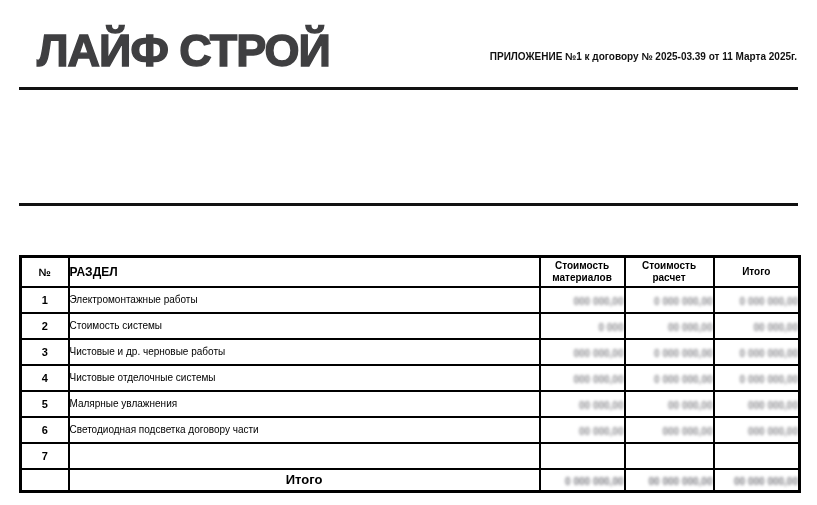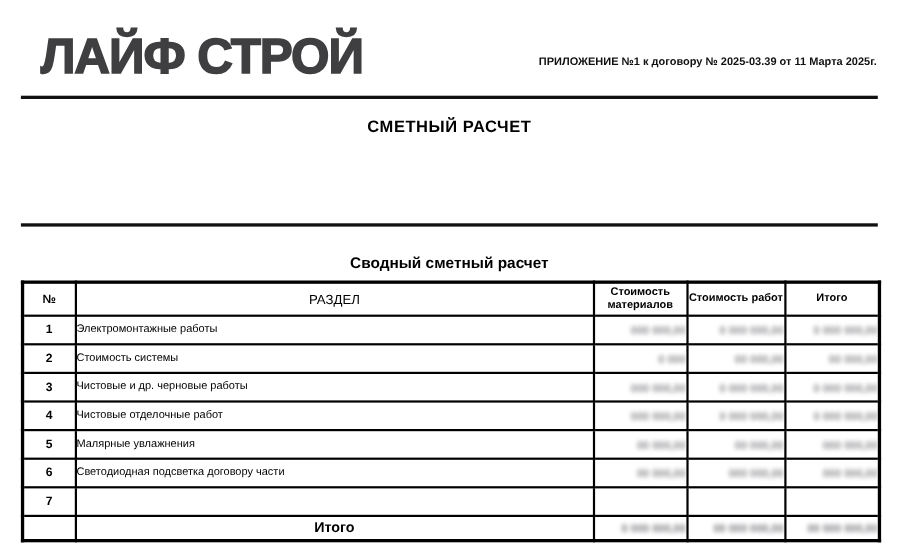--- a/index.html
+++ b/index.html
@@ -77,21 +77,21 @@
     border: 2px solid #000000;
     padding: 0;
     overflow: hidden;
     vertical-align: middle;
     background: #ffffff;
   }
   thead tr { height: 30px; }
   tbody tr { height: 26px; }
   tfoot tr { height: 23px; }
   th.col-num    { font-size: 11px; font-weight: bold; text-align: center; }
-  th.col-section{ font-size: 12px; font-weight: normal; text-align: center; }
+  th.col-section{ font-size: 12px; font-weight: bold; text-align: left; }
   th.col-cost   { font-size: 10px; font-weight: bold; text-align: center; line-height: 1.15; }
   td.num-col    { font-size: 11px; font-weight: bold; text-align: center; }
   td.section-col{ font-size: 10px; }
   td.value-col  { text-align: right; padding-right: 5px; }
   td.total-label{ font-size: 13px; font-weight: bold; text-align: center; }
   .blurred {
     display: inline-block;
     font-size: 10px;
     font-weight: bold;
     color: #8f8f93;
@@ -104,40 +104,38 @@
 <body>
 
 <div class="page">
 
   <div class="logo">ЛАЙФ СТРОЙ</div>
 
   <div class="appendix-note">ПРИЛОЖЕНИЕ №1 к договору № 2025-03.39 от 11 Марта 2025г.</div>
 
   <div class="rule rule-1"></div>
 
-  <div class="doc-title">СМЕТНЫЙ РАСЧЕТ</div>
 
   <div class="rule rule-2"></div>
 
-  <div class="table-title">Сводный сметный расчет</div>
 
   <table class="summary">
     <colgroup>
       <col style="width:48px">
       <col style="width:471px">
       <col style="width:85px">
       <col style="width:89px">
       <col style="width:86px">
     </colgroup>
     <thead>
       <tr>
         <th class="col-num">№</th>
         <th class="col-section">РАЗДЕЛ</th>
         <th class="col-cost">Стоимость материалов</th>
-        <th class="col-cost">Стоимость работ</th>
+        <th class="col-cost">Стоимость расчет</th>
         <th class="col-cost">Итого</th>
       </tr>
     </thead>
     <tbody id="rows">
   <tr>
     <td class="num-col">1</td>
     <td class="section-col">Электромонтажные работы</td>
     <td class="value-col">
       <span class="blurred">000 000,00</span>
     </td>
@@ -172,21 +170,21 @@
     <td class="value-col">
       <span class="blurred">0 000 000,00</span>
     </td>
     <td class="value-col">
       <span class="blurred">0 000 000,00</span>
     </td>
   </tr>
 
   <tr>
     <td class="num-col">4</td>
-    <td class="section-col">Чистовые отделочные работ</td>
+    <td class="section-col">Чистовые отделочные системы</td>
     <td class="value-col">
       <span class="blurred">000 000,00</span>
     </td>
     <td class="value-col">
       <span class="blurred">0 000 000,00</span>
     </td>
     <td class="value-col">
       <span class="blurred">0 000 000,00</span>
     </td>
   </tr>

